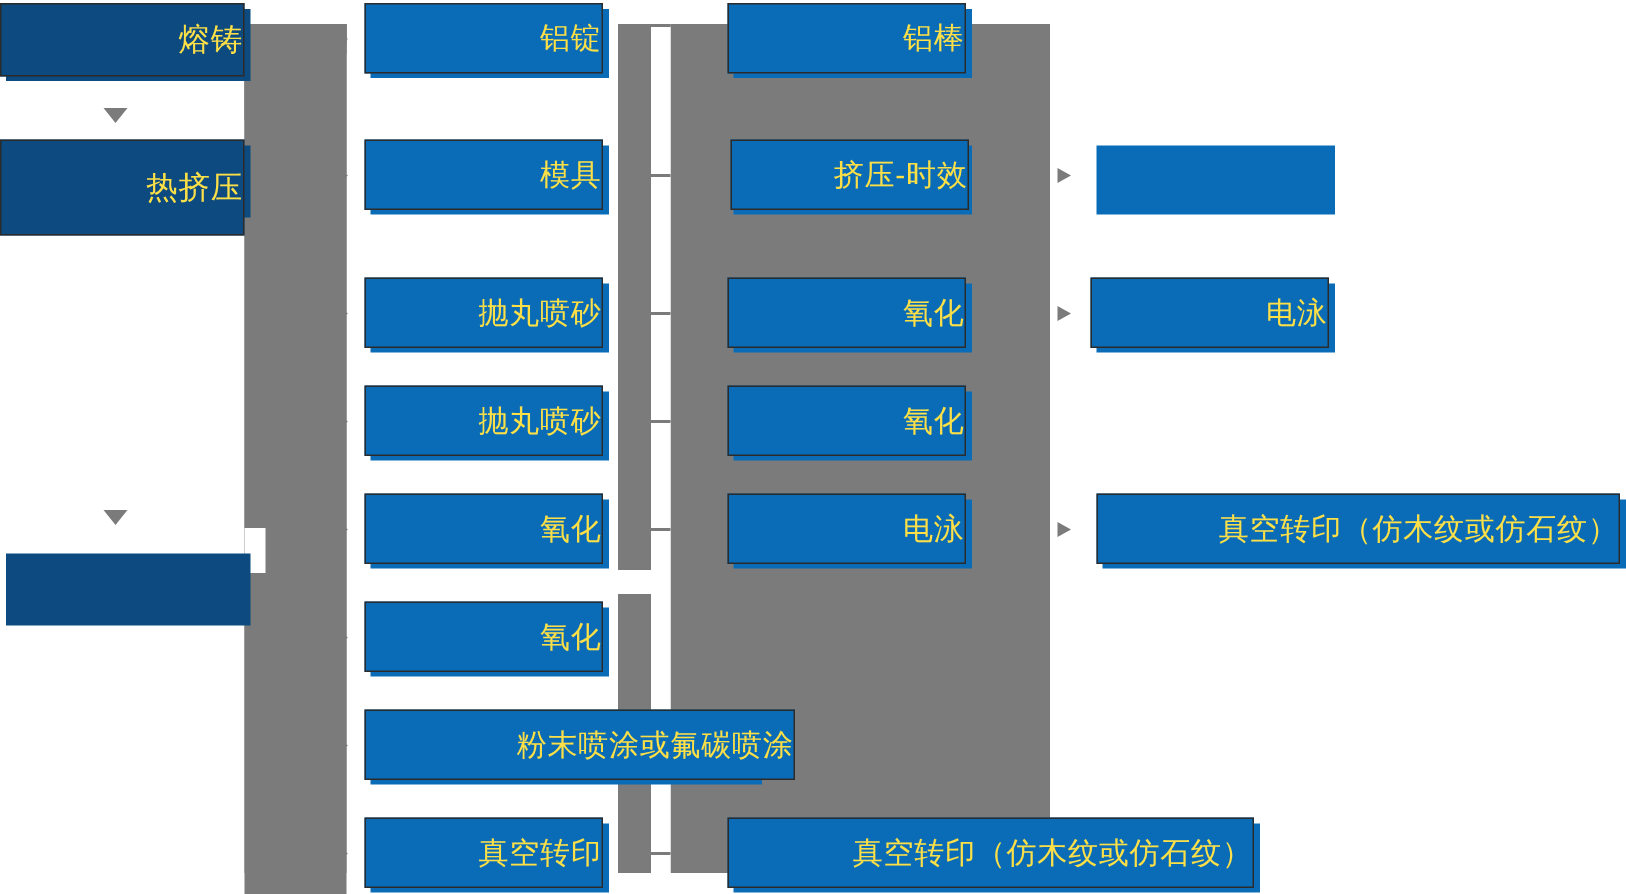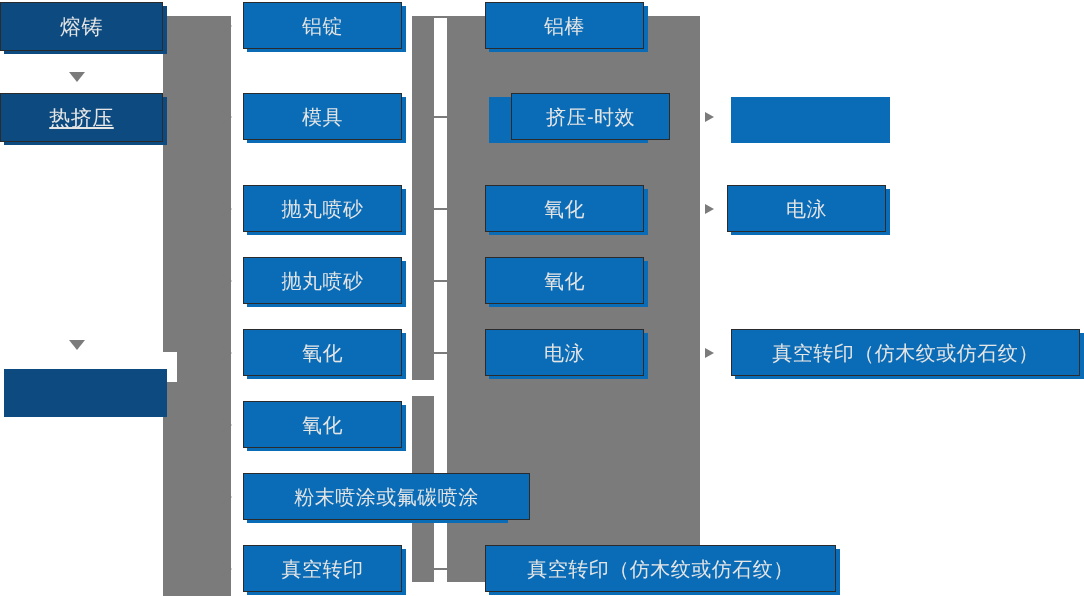--- a/index.html
+++ b/index.html
@@ -21,22 +21,22 @@
   .gray {
     position: absolute;
     background: #7b7b7b;
   }
   
   .box {
     position: absolute;
     box-sizing: border-box;
     display: flex;
     align-items: center;
-    justify-content: center;
-    color: #e5e5e5;
+    justify-content: flex-end;
+    color: #fde047;
     border: 1px solid #2b2b2b;
     box-shadow: 3px 3px 0 rgba(0,0,0,0.0);
     white-space: nowrap;
     letter-spacing: 0.5px;
   }
   .box .lbl {
     display: block;
     line-height: 1;
   }
   .box.dark {
@@ -125,21 +125,21 @@
   <div class="arrow small" style="left:705px; top:112px;"></div>
   <div class="arrow small" style="left:705px; top:204px;"></div>
   <div class="arrow small" style="left:705px; top:348px;"></div>
 
   <div class="plate dark" style="left:4px; top:6px; width:163px; height:48px;"></div>
   <div class="box dark" style="left:0px; top:2px; width:163px; height:49px; font-size:21px;">
     <span class="lbl">熔铸</span>
   </div>
 
   <div class="plate dark" style="left:4px; top:97px; width:163px; height:48px;"></div>
-  <div class="box dark" style="left:0px; top:93px; width:163px; height:49px; font-size:21px;text-decoration:underline;">
+  <div class="box dark" style="left:0px; top:93px; width:163px; height:64px; font-size:21px;">
     <span class="lbl">热挤压</span>
   </div>
 
   <div class="plate dark" style="left:4px; top:369px; width:163px; height:48px;"></div>
 
   <div class="plate" style="left:247px; top:6px; width:159px; height:46px;"></div>
   <div class="box light" style="left:243px; top:2px; width:159px; height:47px; font-size:20px;">
     <span class="lbl">铝锭</span>
   </div>
 
@@ -177,21 +177,21 @@
   <div class="box light" style="left:243px; top:545px; width:159px; height:47px; font-size:20px;">
     <span class="lbl">真空转印</span>
   </div>
 
   <div class="plate" style="left:489px; top:6px; width:159px; height:46px;"></div>
   <div class="box light" style="left:485px; top:2px; width:159px; height:47px; font-size:20px;">
     <span class="lbl">铝棒</span>
   </div>
 
   <div class="plate" style="left:489px; top:97px; width:159px; height:46px;"></div>
-  <div class="box light" style="left:511px; top:93px; width:159px; height:47px; font-size:20px;">
+  <div class="box light" style="left:487px; top:93px; width:159px; height:47px; font-size:20px;">
     <span class="lbl">挤压-时效</span>
   </div>
 
   <div class="plate" style="left:489px; top:189px; width:159px; height:46px;"></div>
   <div class="box light" style="left:485px; top:185px; width:159px; height:47px; font-size:20px;">
     <span class="lbl">氧化</span>
   </div>
 
   <div class="plate" style="left:489px; top:261px; width:159px; height:46px;"></div>
   <div class="box light" style="left:485px; top:257px; width:159px; height:47px; font-size:20px;">

